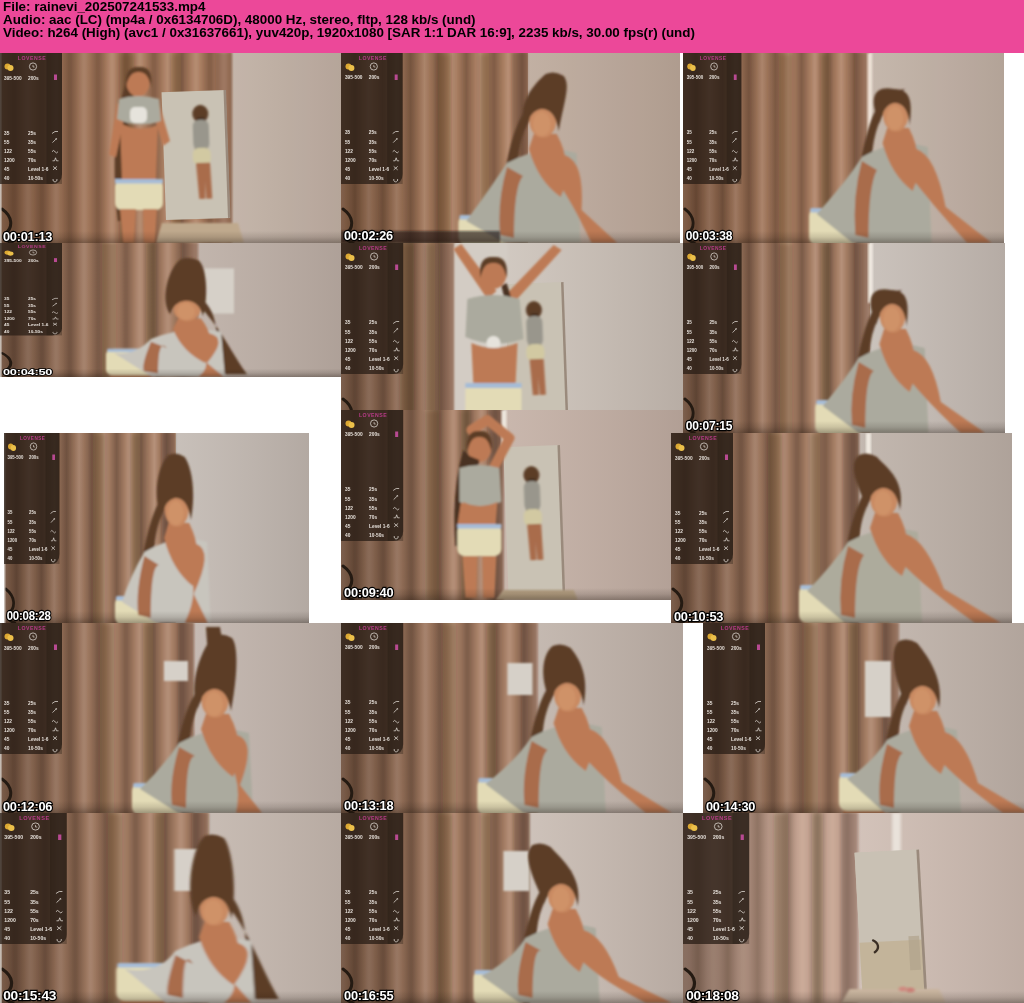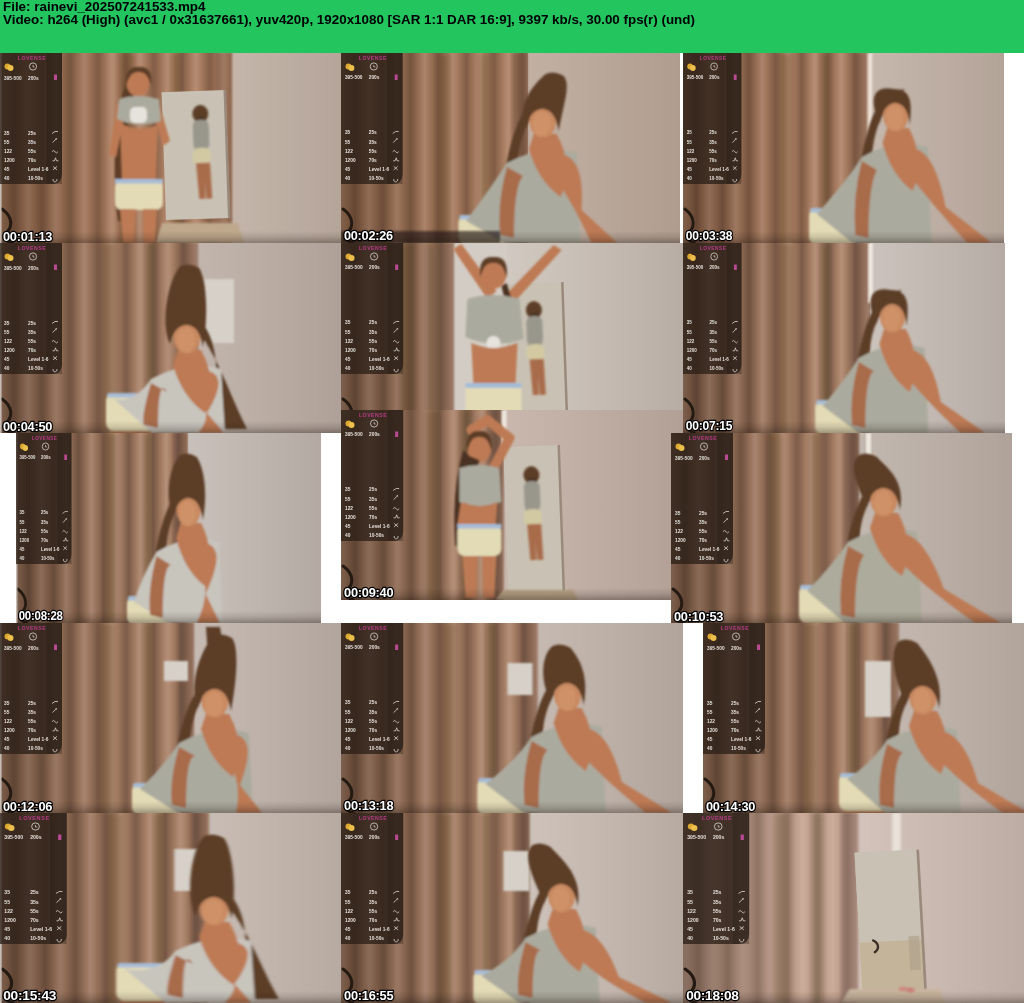--- a/index.html
+++ b/index.html
@@ -1,24 +1,25 @@
 <!DOCTYPE html>
 <html><head><meta charset="utf-8"><style>
 html,body{margin:0;padding:0;background:#fff}
 #page{position:relative;width:1024px;height:1003px;overflow:hidden;font-family:"Liberation Sans",sans-serif}
-.hdr{position:absolute;left:0;top:0;width:1024px;height:53px;background:#22c55e;color:#000;
+.hdr{position:absolute;left:0;top:0;width:1024px;height:53px;background:#ec4899;color:#000;
  font:bold 13.4px/13.2px "Liberation Sans",sans-serif;padding:0px 0 0 3px;box-sizing:border-box;white-space:nowrap}
 .cell{position:absolute;overflow:hidden}
 .cell svg{display:block}
 text{font-family:"Liberation Sans",sans-serif}
 </style></head><body>
 <div id="page">
 <div class="hdr">
 <div>File: rainevi_202507241533.mp4</div>
-<div>Video: h264 (High) (avc1 / 0x31637661), yuv420p, 1920x1080 [SAR 1:1 DAR 16:9], 9397 kb/s, 30.00 fps(r) (und)</div>
+<div>Audio: aac (LC) (mp4a / 0x6134706D), 48000 Hz, stereo, fltp, 128 kb/s (und)</div>
+<div>Video: h264 (High) (avc1 / 0x31637661), yuv420p, 1920x1080 [SAR 1:1 DAR 16:9], 2235 kb/s, 30.00 fps(r) (und)</div>
 </div>
 <div class="cell" style="left:0px;top:53px;width:341px;height:190px">
       <svg width="100%" height="100%" viewBox="0 0 341 190" preserveAspectRatio="none">
         <defs>
   <linearGradient id="cur0" x1="0" y1="0" x2="14" y2="0" gradientUnits="userSpaceOnUse" spreadMethod="reflect">
     <stop offset="0" stop-color="#b6917a"></stop>
             <stop offset="0.4" stop-color="#a27b62"></stop>
     <stop offset="1" stop-color="#7b5b48"></stop>
   </linearGradient>
   <linearGradient id="csh0" x1="0" y1="0" x2="1" y2="0">
@@ -279,21 +280,21 @@
         <path d="M52.5,107.79999999999998 l 2,0 1,-3 1,3 2,0" stroke="#d8d2cb" stroke-width="0.8" fill="none"></path>
         <text x="4" y="117.89999999999998" font-size="4.8" font-weight="bold" fill="#e6e0da">45</text>
         <text x="28" y="117.89999999999998" font-size="4.8" font-weight="bold" fill="#e6e0da">Level 1-6</text>
         <path d="M53,116.89999999999998 l 4,-3.5 m -4,0 l 4,3.5" stroke="#d8d2cb" stroke-width="0.8" fill="none"></path>
         <text x="4" y="126.99999999999997" font-size="4.8" font-weight="bold" fill="#e6e0da">40</text>
         <text x="28" y="126.99999999999997" font-size="4.8" font-weight="bold" fill="#e6e0da">10-50s</text>
         <path d="M53.2,126.0 a 2,2 0 1,0 3.6,0" stroke="#d8d2cb" stroke-width="0.8" fill="none"></path>
         <text x="3" y="187.5" font-size="12.8" font-weight="bold" fill="#ffffff" stroke="#000000" stroke-width="2.3" paint-order="stroke" letter-spacing="-0.25" style="font-family:'Liberation Sans',sans-serif">00:03:38</text>
       </svg>
     </div>
-    <div class="cell" style="left:0px;top:243px;width:341px;height:190px">
+    <div class="cell" style="left:0px;top:243px;width:341px;height:134px">
       <svg width="100%" height="100%" viewBox="0 0 341 190" preserveAspectRatio="none">
         <defs>
   <linearGradient id="cur3" x1="0" y1="0" x2="14" y2="0" gradientUnits="userSpaceOnUse" spreadMethod="reflect">
     <stop offset="0" stop-color="#b6917a"></stop>
             <stop offset="0.4" stop-color="#a27b62"></stop>
     <stop offset="1" stop-color="#7b5b48"></stop>
   </linearGradient>
   <linearGradient id="csh3" x1="0" y1="0" x2="1" y2="0">
     <stop offset="0" stop-color="rgba(40,24,14,0.40)"></stop>
             <stop offset="1" stop-color="rgba(40,24,14,0)"></stop>
@@ -550,21 +551,21 @@
         <path d="M52.5,107.79999999999998 l 2,0 1,-3 1,3 2,0" stroke="#d8d2cb" stroke-width="0.8" fill="none"></path>
         <text x="4" y="117.89999999999998" font-size="4.8" font-weight="bold" fill="#e6e0da">45</text>
         <text x="28" y="117.89999999999998" font-size="4.8" font-weight="bold" fill="#e6e0da">Level 1-6</text>
         <path d="M53,116.89999999999998 l 4,-3.5 m -4,0 l 4,3.5" stroke="#d8d2cb" stroke-width="0.8" fill="none"></path>
         <text x="4" y="126.99999999999997" font-size="4.8" font-weight="bold" fill="#e6e0da">40</text>
         <text x="28" y="126.99999999999997" font-size="4.8" font-weight="bold" fill="#e6e0da">10-50s</text>
         <path d="M53.2,126.0 a 2,2 0 1,0 3.6,0" stroke="#d8d2cb" stroke-width="0.8" fill="none"></path>
         <text x="3" y="187.5" font-size="12.8" font-weight="bold" fill="#ffffff" stroke="#000000" stroke-width="2.3" paint-order="stroke" letter-spacing="-0.25" style="font-family:'Liberation Sans',sans-serif">00:07:15</text>
       </svg>
     </div>
-    <div class="cell" style="left:16px;top:433px;width:305px;height:190px">
+    <div class="cell" style="left:4px;top:433px;width:305px;height:190px">
       <svg width="100%" height="100%" viewBox="0 0 341 190" preserveAspectRatio="none">
         <defs>
   <linearGradient id="cur6" x1="0" y1="0" x2="14" y2="0" gradientUnits="userSpaceOnUse" spreadMethod="reflect">
     <stop offset="0" stop-color="#b6917a"></stop>
             <stop offset="0.4" stop-color="#a27b62"></stop>
     <stop offset="1" stop-color="#7b5b48"></stop>
   </linearGradient>
   <linearGradient id="csh6" x1="0" y1="0" x2="1" y2="0">
     <stop offset="0" stop-color="rgba(40,24,14,0.40)"></stop>
             <stop offset="1" stop-color="rgba(40,24,14,0)"></stop>

